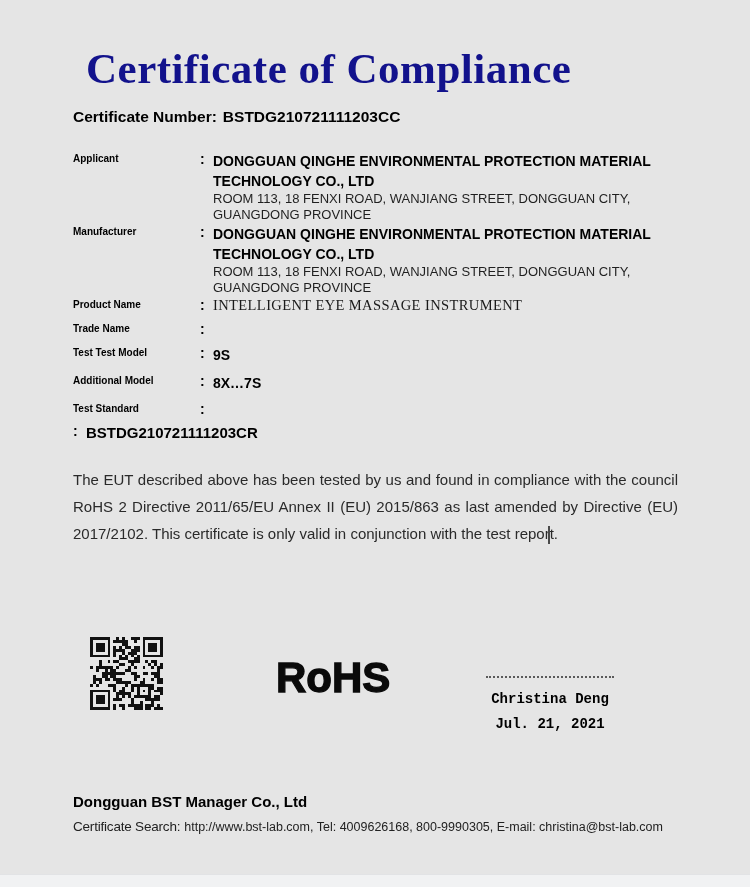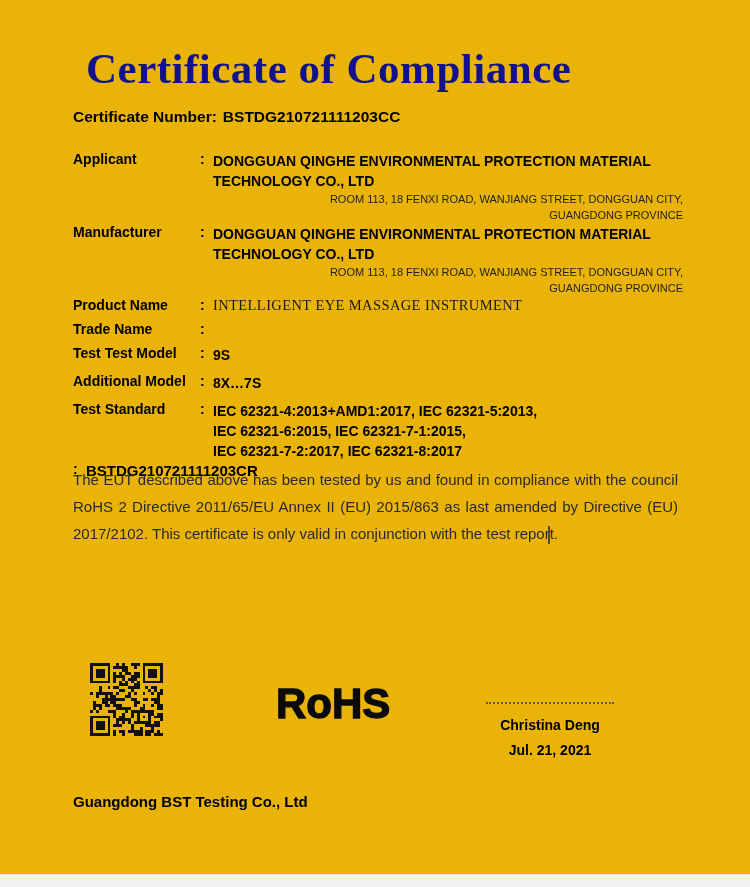--- a/index.html
+++ b/index.html
@@ -1,21 +1,21 @@
 <!DOCTYPE html>
 <html><head>
 <meta charset="utf-8">
 <style>
   * { margin: 0; padding: 0; box-sizing: border-box; }
   html, body { background: #ffffff; }
   .page {
     position: relative;
     width: 750px;
     height: 887px;
-    background: #eab308;
+    background: #e5e5e5;
     font-family: "Liberation Sans", sans-serif;
     color: #1f1f1f;
     overflow: hidden;
   }
   .doc-title {
     position: absolute;
     left: 86px;
     top: 44px;
     font-family: "Liberation Serif", serif;
     font-weight: bold;
@@ -35,42 +35,42 @@
   }
   .cert-number .cn-value { margin-left: 6px; }
   .fields {
     position: absolute;
     left: 73px;
     top: 151px;
     width: 610px;
   }
   .row { display: flex; align-items: flex-start; margin-bottom: 8px; }
   .row.block { margin-bottom: 1px; }
-  .row.tstd { margin-bottom: 0; }
+  .row.tstd { margin-bottom: 6px; }
   .flabel {
     width: 127px;
     flex: 0 0 127px;
-    font-size: 14px;
+    font-size: 10px;
     font-weight: bold;
     color: #000;
     line-height: 16px;
     white-space: pre-line;
   }
   .fcolon {
     width: 13px;
     flex: 0 0 13px;
     font-size: 14px;
     font-weight: bold;
     color: #000;
     line-height: 16px;
   }
   .fvalue { flex: 1; line-height: 16px; }
   .vbold { font-size: 14px; font-weight: bold; color: #000; line-height: 20px; white-space: pre-line; }
   .vbold.big { font-size: 15px; }
-  .vreg { font-size: 11px; color: #1f1f1f; line-height: 16px; white-space: pre-line; text-align: right; }
+  .vreg { font-size: 13px; color: #1f1f1f; line-height: 16px; white-space: pre-line; }
   .vserif {
     font-family: "Liberation Serif", serif;
     font-size: 14.5px;
     letter-spacing: 0.4px;
     color: #1a1a1a;
     line-height: 16px;
   }
   .statement {
     position: absolute;
     left: 73px;
@@ -82,38 +82,38 @@
     color: #2a2a2a;
   }
   .text-caret {
     position: absolute;
     left: 548px;
     top: 526px;
     width: 1.5px;
     height: 18px;
     background: #4a4a4a;
   }
-  .marks { position: absolute; left: 0; top: 656px; width: 750px; height: 150px; }
+  .marks { position: absolute; left: 0; top: 630px; width: 750px; height: 150px; }
   .qr { position: absolute; left: 90px; top: 7px; width: 73px; height: 73px; }
   .qr svg { display: block; }
   .rohs {
     position: absolute;
     left: 276px;
     top: 24px;
     font-size: 42px;
     font-weight: bold;
     color: #0a0a0a;
     letter-spacing: 0px;
     -webkit-text-stroke: 1.3px #0a0a0a;
     white-space: nowrap;
   }
   .sig { position: absolute; left: 486px; top: 46px; width: 128px; text-align: center; }
   .sig-line { width: 128px; height: 0; border-top: 2px dotted #5a5a5a; margin-bottom: 9px; }
   .sig-name, .sig-title, .sig-date {
-    font-size: 14px; font-weight: bold; color: #000; line-height: 25px; white-space: nowrap;
+    font-size: 14px; font-weight: bold; color: #000; line-height: 25px; white-space: nowrap; font-family: Liberation Mono, monospace;
   }
   .footer { position: absolute; left: 73px; top: 793px; width: 620px; }
   .f-company { font-size: 15px; font-weight: bold; color: #000; }
   .f-address { margin-top: 10px; font-size: 12.5px; color: #222; letter-spacing: 0.1px; }
   .f-search { margin-top: 9px; font-size: 12.5px; color: #222; white-space: nowrap; }
   .f-search .fs-label { font-size: 13.5px; font-family: "Liberation Sans", sans-serif; letter-spacing: -0.2px; margin-right: 4px; }
   .bottom-bar {
     position: absolute;
     left: 0; bottom: 0;
     width: 750px; height: 13px;
@@ -181,25 +181,20 @@
       <div class="flabel">Additional Model</div>
       <div class="fcolon">:</div>
       <div class="fvalue">
           <div class="vbold">8X…7S</div>
         </div>
     </div>
 
     <div class="row tstd">
       <div class="flabel">Test Standard</div>
       <div class="fcolon">:</div>
-      <div class="fvalue">
-          <div class="vbold">IEC 62321-4:2013+AMD1:2017, IEC 62321-5:2013,
-IEC 62321-6:2015, IEC 62321-7-1:2015,
-IEC 62321-7-2:2017, IEC 62321-8:2017</div>
-        </div>
     </div>
 
     <div class="row">
       <div class="fcolon">:</div>
       <div class="fvalue">
           <div class="vbold big">BSTDG210721111203CR</div>
         </div>
     </div>
 
   </div>
@@ -526,18 +521,21 @@
       </div>
     <div class="rohs">RoHS</div>
     <div class="sig">
       <div class="sig-line"></div>
       <div class="sig-name">Christina Deng</div>
       <div class="sig-date">Jul. 21, 2021</div>
     </div>
   </div>
 
   <div class="footer">
-    <div class="f-company">Guangdong BST Testing Co., Ltd</div>
+    <div class="f-company">Dongguan BST Manager Co., Ltd</div>
+    <div class="f-search">
+      <span class="fs-label">Certificate Search:</span><span class="fs-value">http://www.bst-lab.com, Tel: 4009626168, 800-9990305, E-mail: christina@bst-lab.com</span>
+    </div>
   </div>
 
   <div class="bottom-bar"></div>
 
 </div>
 
 </body></html>

